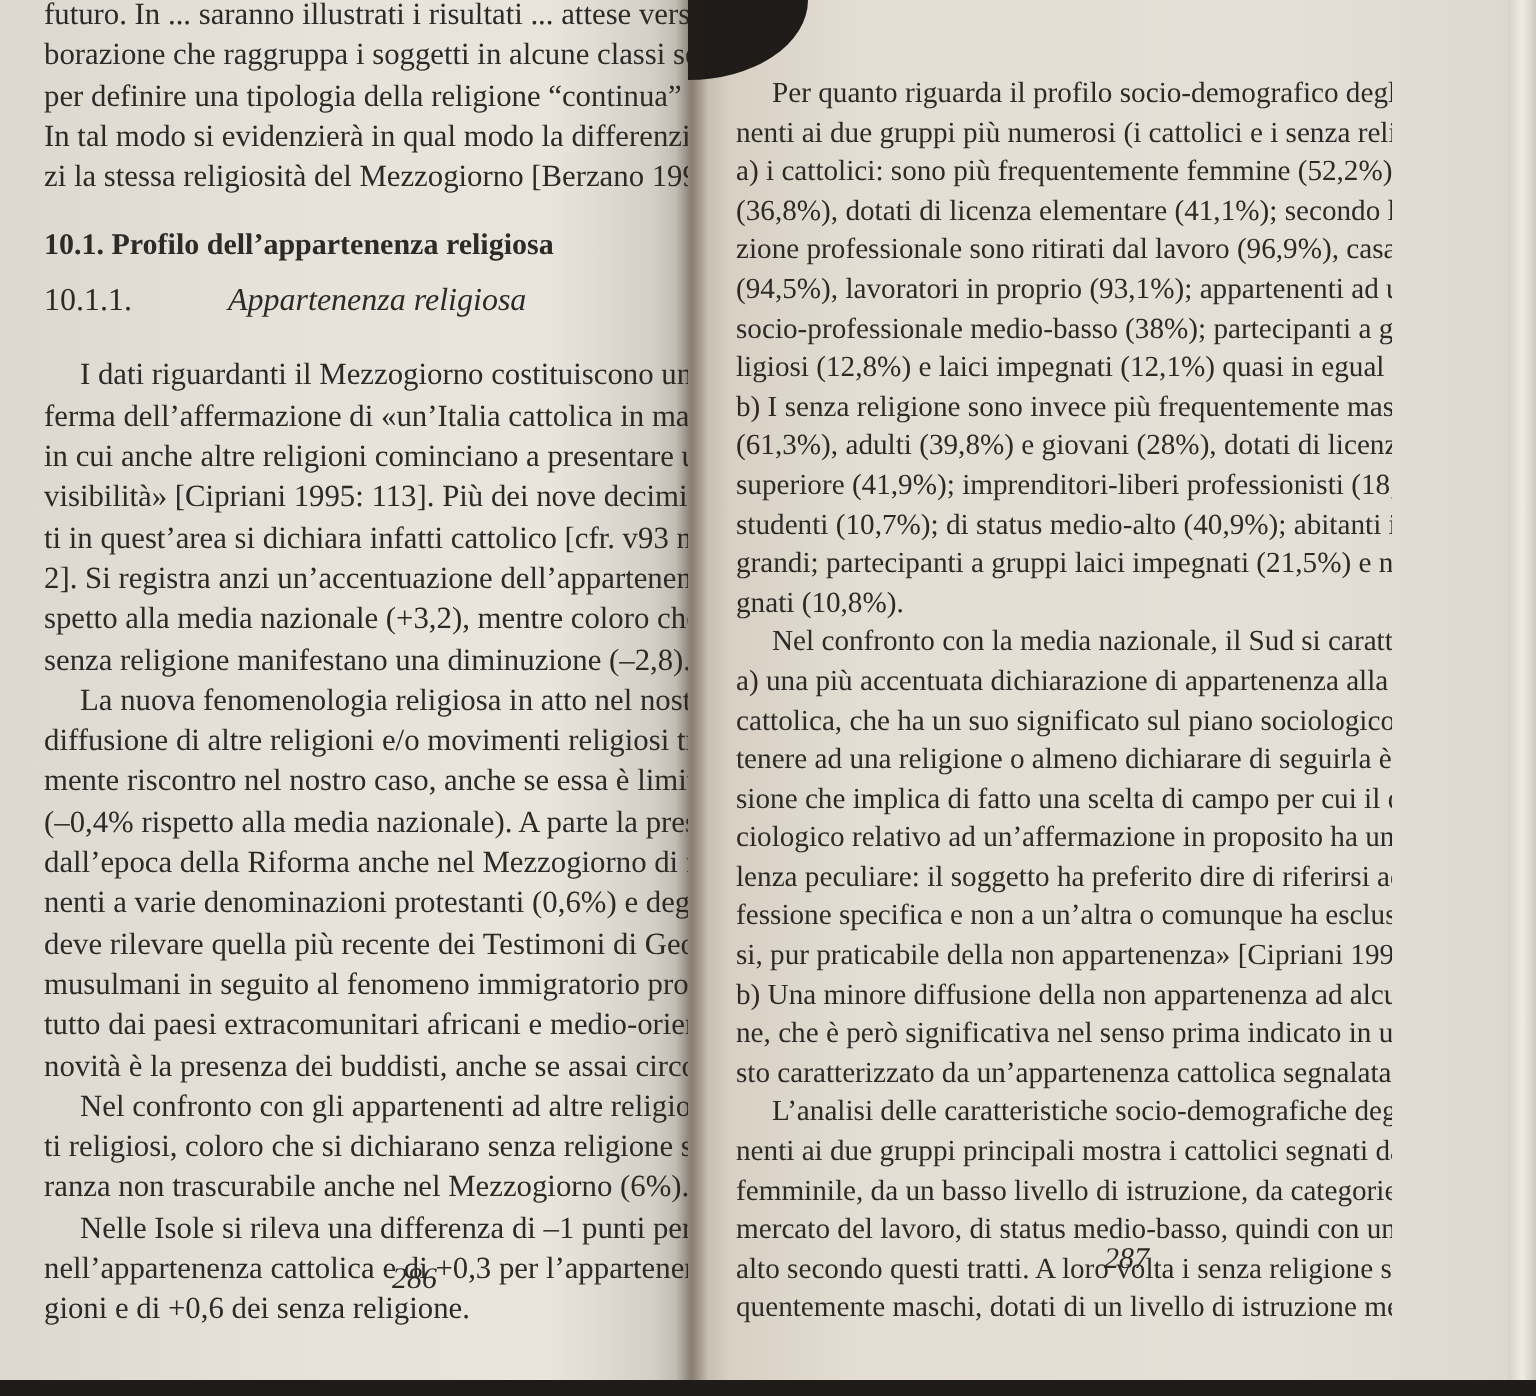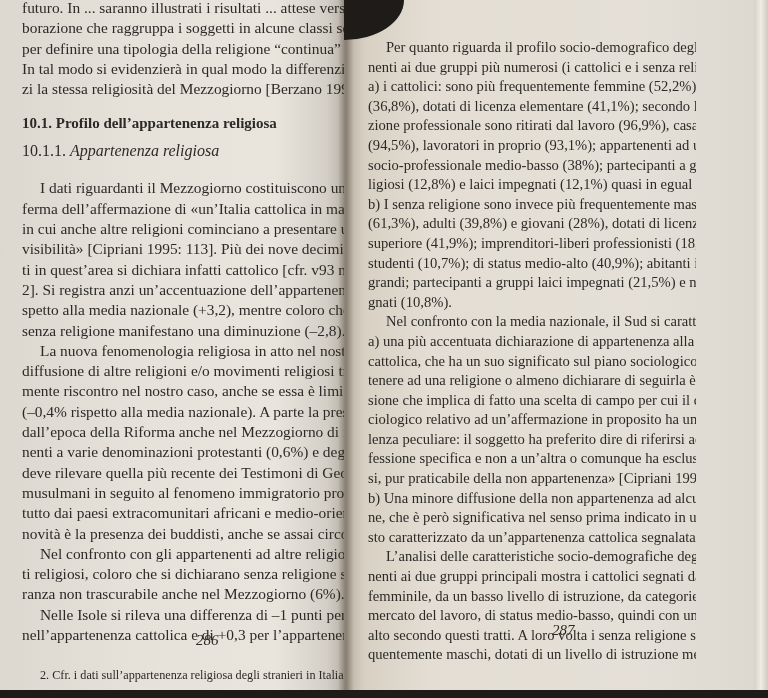--- a/index.html
+++ b/index.html
@@ -64,21 +64,21 @@
     .right-text .para p { font-size: 14.6px; line-height: 19.6px; }
     .footnote {
       margin-top: 22px;
     }
     .footnote p { font-size: 12.2px; line-height: 16px; white-space: nowrap; }
     .page-number {
       position: absolute; font-style: italic; font-size: 15px;
     }
     .pn-left { left: 196px; top: 632px; text-align: center; }
     .pn-right { left: 552px; top: 622px; }
-    em { font-style: italic; }
+    em { font-style: italic; margin-left: 44px; }
   </style>
 </head>
 <body>
 
 <div class="spread">
 
   <div class="page page-left">
     <div class="text-block left-text">
       <div class="para">
         <p class="line">futuro. In ... saranno illustrati i risultati ... attese verso la religione</p>
@@ -120,20 +120,21 @@
 
       <div class="para">
         <p class="line indent">Nel confronto con gli appartenenti ad altre religioni e/o movimen-</p>
         <p class="line">ti religiosi, coloro che si dichiarano senza religione sono una mino-</p>
         <p class="line">ranza non trascurabile anche nel Mezzogiorno (6%).</p>
       </div>
 
       <div class="para">
         <p class="line indent">Nelle Isole si rileva una differenza di –1 punti percentuali</p>
         <p class="line">nell’appartenenza cattolica e di +0,3 per l’appartenenza ad altre reli-</p>
+        <p class="line">gioni e di +0,6 dei senza religione.</p>
       </div>
 
       <div class="footnote">
         <p class="indent">2. Cfr. i dati sull’appartenenza religiosa degli stranieri in Italia titolari di permes-</p>
 
       </div>
     </div>
     <div class="page-number pn-left">286</div>
   </div>
 

